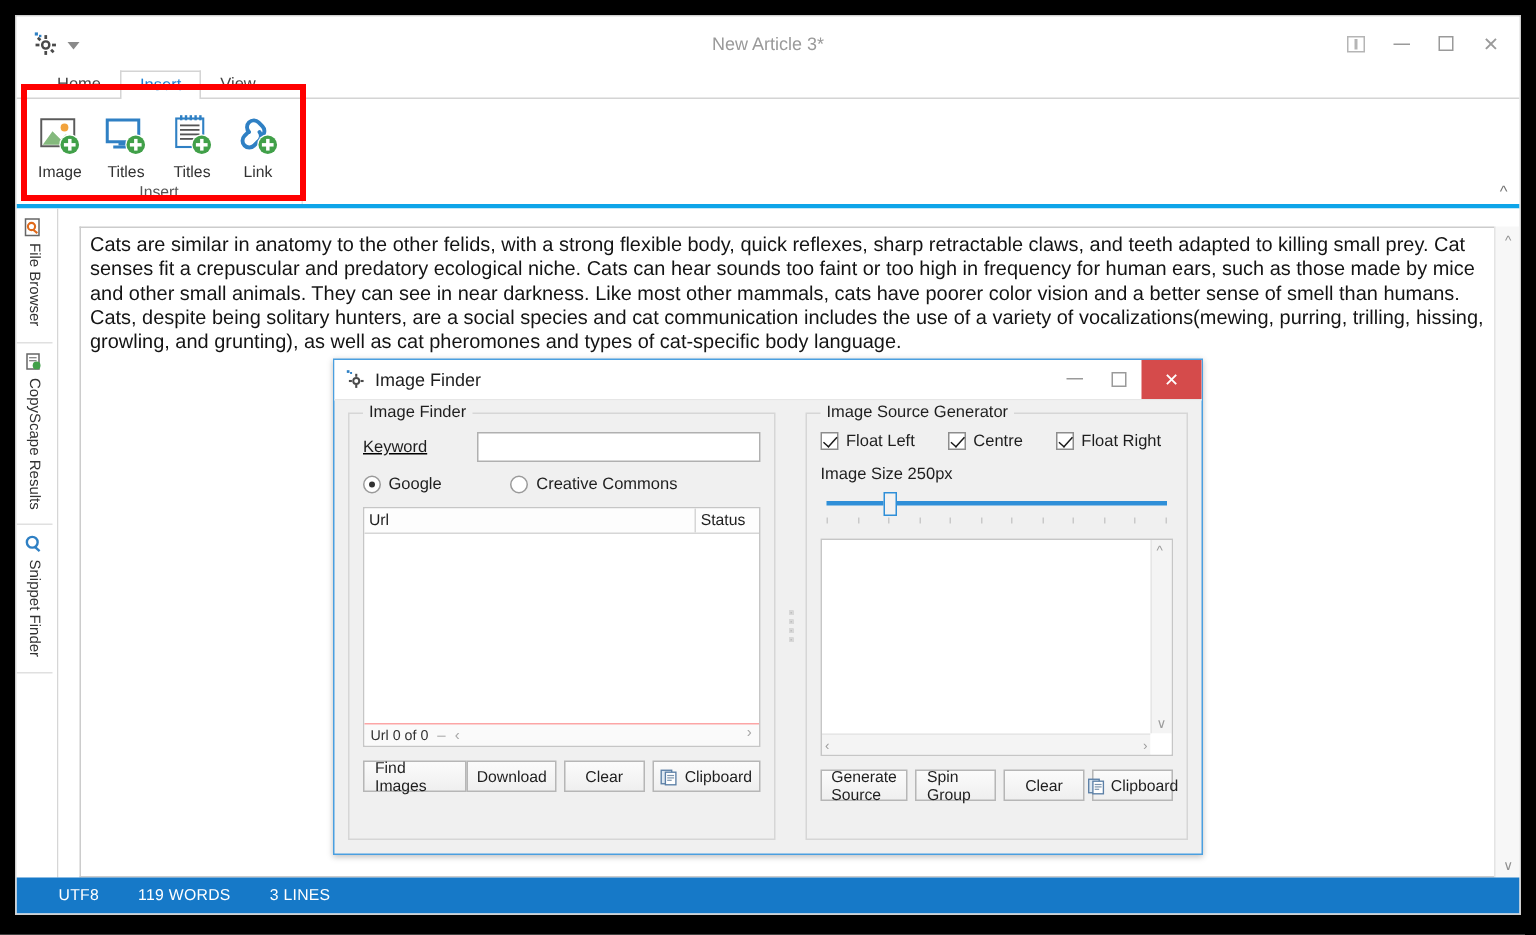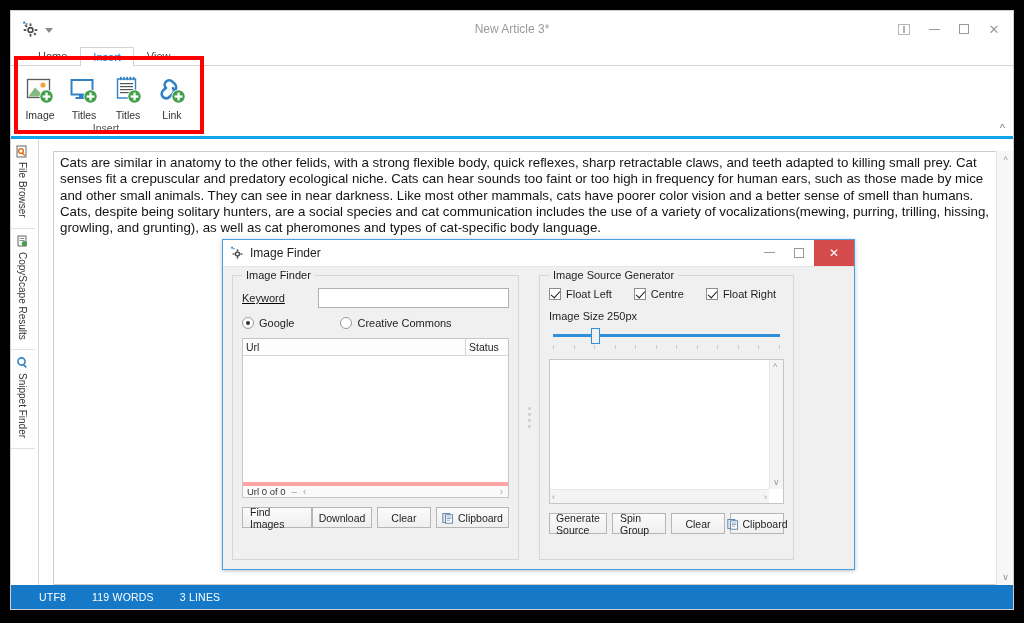--- a/index.html
+++ b/index.html
@@ -182,21 +182,21 @@
     font-size: 10.5px;
     padding-left: 28px;
     letter-spacing: 0.2px;
   }
   .st-item { margin-right: 26px; }
   .st-item.wide { margin-left: 20px; }
 
   
   .dialog {
     position: absolute;
-    left: 211px; top: 228px; width: 633px; height: 331px;
+    left: 211px; top: 228px; width: 580px; height: 331px;
     background: #f0f0f0;
     border: 1px solid #4a9fe0;
     box-shadow: 0 1px 4px rgba(0,0,0,0.25);
     z-index: 30;
   }
   .dlg-title {
     height: 27px;
     background: #ffffff;
     display: flex; align-items: center;
     padding-left: 7px;
@@ -282,21 +282,21 @@
   .grid-head .col {
     font-size: 10.5px; color: #1e1e1e;
     padding: 2px 3px;
     border-right: 1px solid #d6d6d6;
   }
   .grid-head .col.url { flex: 1; }
   .grid-head .col.status { width: 42px; border-right: none; }
   .grid-rows { flex: 1; background: #fff; }
   .grid-foot {
     height: 15px; display: flex; 
-    border-top: 4px solid #fca5a5;
+    border-top: 1px solid #fca5a5;
     background: #fafafa;
     font-size: 9.5px; color: #333;
   }
   .grid-foot .nav {
     display: flex; align-items: center; flex: 1; gap: 6px;
     padding-left: 4px; color: #a8a8a8; font-size: 10px;
   }
   .grid-foot .navr { padding-right: 5px; color: #a8a8a8; font-size: 10px; }
 
   .btnrow { margin-top: 9px; display: flex; align-items: center; }

